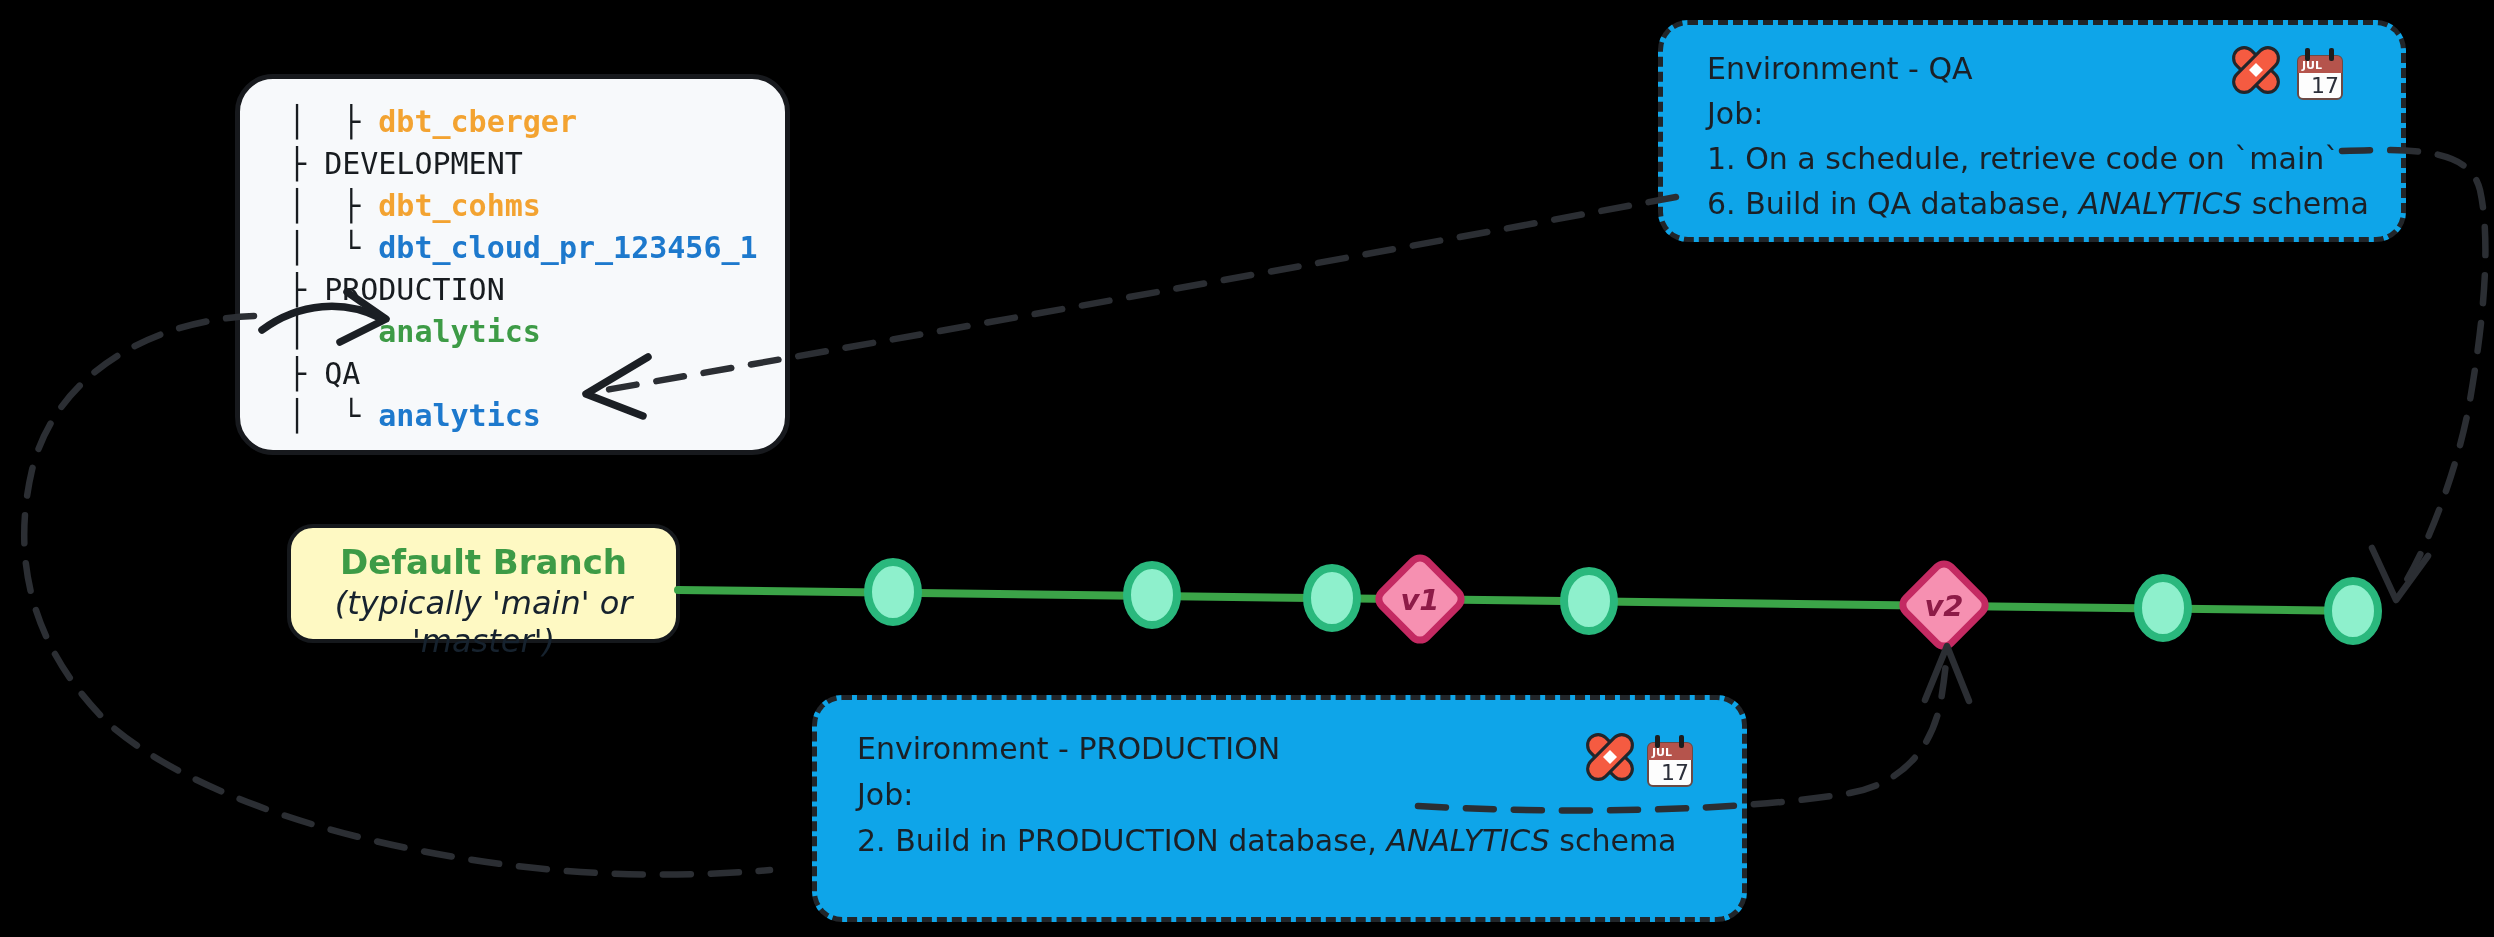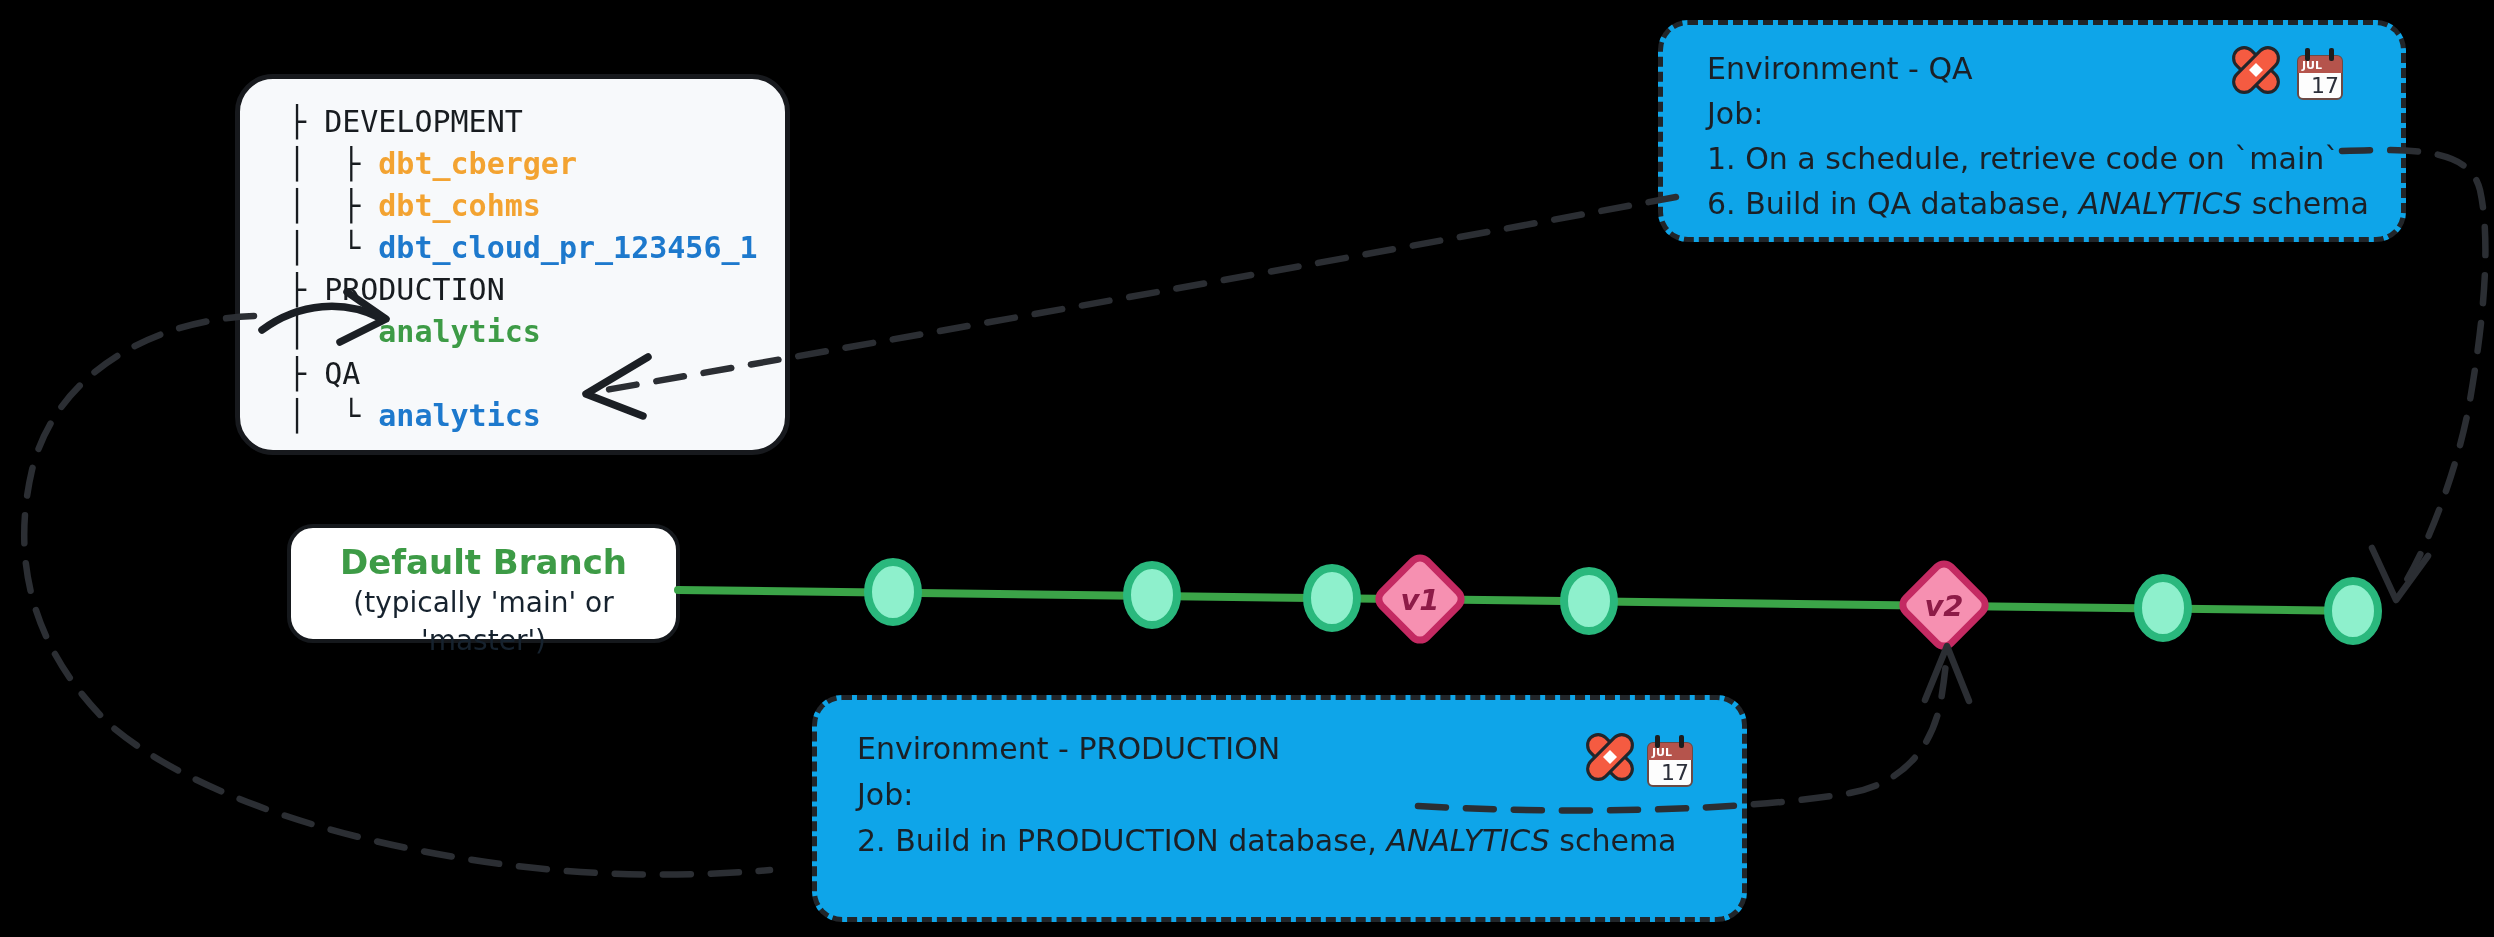--- a/index.html
+++ b/index.html
@@ -25,39 +25,39 @@
   #prod-card .line{line-height:46px;}
   .card-icons{position:absolute;top:0;left:0;width:100%;height:100%;pointer-events:none;}
   .dbt-icon{position:absolute;width:62px;height:62px;}
   .cal-icon{position:absolute;width:46px;height:54px;}
   #qa-card .dbt-icon{left:562px;top:14px;}
   #qa-card .cal-icon{left:634px;top:22px;}
   #prod-card .dbt-icon{left:762px;top:26px;}
   #prod-card .cal-icon{left:830px;top:34px;}
   
   .branch-box{position:absolute;left:287px;top:524px;width:393px;height:119px;
-    background:#ffffff;border:4px solid #15181c;border-radius:26px;box-sizing:border-box;
+    background:#fef9c3;border:4px solid #15181c;border-radius:26px;box-sizing:border-box;
     text-align:center;padding-top:12px;z-index:2;}
   .branch-title{font-size:34px;line-height:44px;color:#3d9b46;font-weight:bold;}
-  .branch-sub{font-size:28px;line-height:38px;color:#16222e;}
+  .branch-sub{font-size:32px;line-height:38px;color:#16222e;font-style:italic;}
   
   #art{position:absolute;left:0;top:0;z-index:5;pointer-events:none;}
   .tag-text{font-family:"DejaVu Sans",sans-serif;font-style:italic;font-weight:bold;
     font-size:29px;fill:#8d1b47;}
   .cal-month{font-family:"DejaVu Sans",sans-serif;font-size:11px;font-weight:bold;fill:#ffffff;}
   .cal-day{font-family:"DejaVu Sans",sans-serif;font-size:22px;fill:#2b2f3a;}
 </style>
 </head>
 <body>
 
 <div id="stage">
 
   <div class="tree-panel">
+    <div class="trow"><span class="c-dark">│  ├ </span><span class="c-orange">dbt_cberger</span></div>
     <div class="trow"><span class="c-dark">├ </span><span class="c-dark">DEVELOPMENT</span></div>
-    <div class="trow"><span class="c-dark">│  ├ </span><span class="c-orange">dbt_cberger</span></div>
     <div class="trow"><span class="c-dark">│  ├ </span><span class="c-orange">dbt_cohms</span></div>
     <div class="trow"><span class="c-dark">│  └ </span><span class="c-blue">dbt_cloud_pr_123456_1</span></div>
     <div class="trow"><span class="c-dark">├ </span><span class="c-dark">PRODUCTION</span></div>
     <div class="trow"><span class="c-dark">│    </span><span class="c-green">analytics</span></div>
     <div class="trow"><span class="c-dark">├ </span><span class="c-dark">QA</span></div>
     <div class="trow"><span class="c-dark">│  └ </span><span class="c-blue">analytics</span></div>
   </div>
 
   <div class="card" id="qa-card">
     <div class="line">Environment - QA</div>

